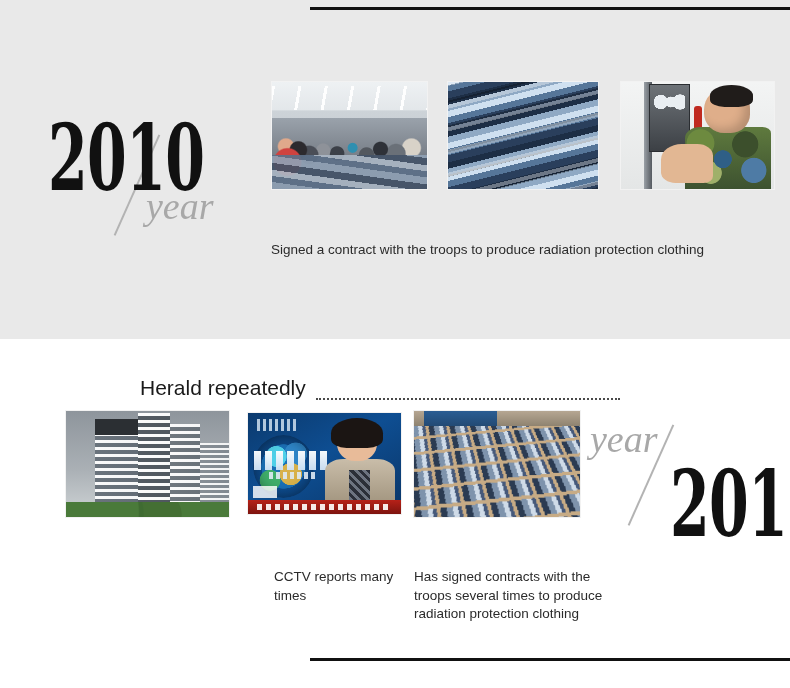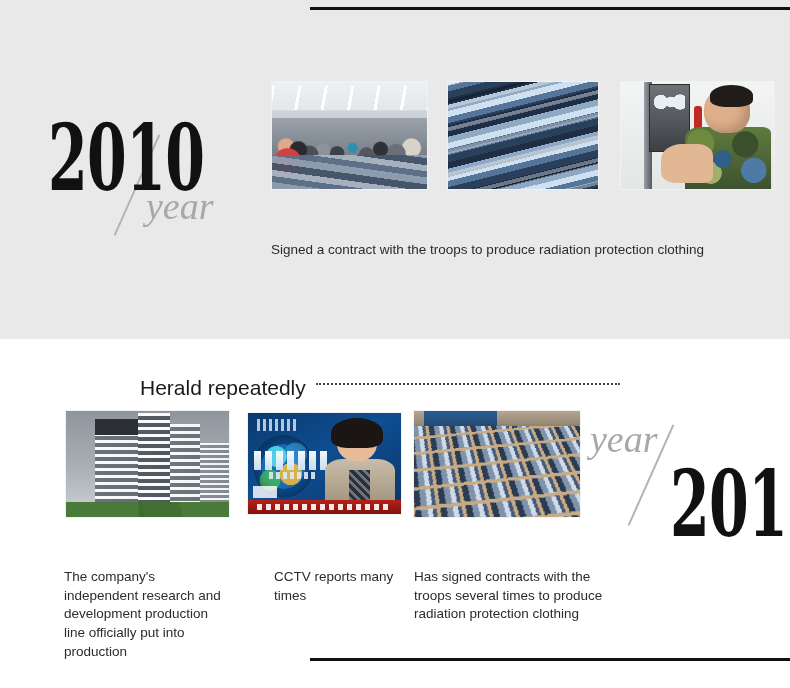--- a/index.html
+++ b/index.html
@@ -94,21 +94,21 @@
     line-height: 1.38;
     font-family: "Liberation Sans", sans-serif;
     margin-top: 43px;
   }
 
   
   .herald {
     position: absolute;
     left: 140px; top: 376px;
     display: flex;
-    align-items: flex-start;
+    align-items: flex-end;
     width: 480px;
   }
   .herald-text {
     font-size: 21px;
     color: #1a1a1a;
     white-space: nowrap;
     font-family: "Liberation Sans", sans-serif;
   }
   .herald-dots {
     flex: 1;
@@ -408,21 +408,20 @@
     <div class="cornerbox"></div>
     <div class="ticker"></div>
   </div>
 
   <div class="photo ph-boxes" style="left:413px; top:410px; width:168px; height:108px;">
     <div class="wall"></div>
     <div class="rack"></div>
     <div class="grid"></div>
   </div>
 
-  <div class="caption" style="left:64px; top:525px; width:165px;">The company's independent research and development production line officially put into production</div>
 
   <div class="caption" style="left:274px; top:525px; width:125px;">CCTV reports many times</div>
 
   <div class="caption" style="left:414px; top:525px; width:200px;">Has signed contracts with the troops several times to produce radiation protection clothing</div>
 
   <div class="rule rule-bottom"></div>
 
 </div>
 
 </body></html>

